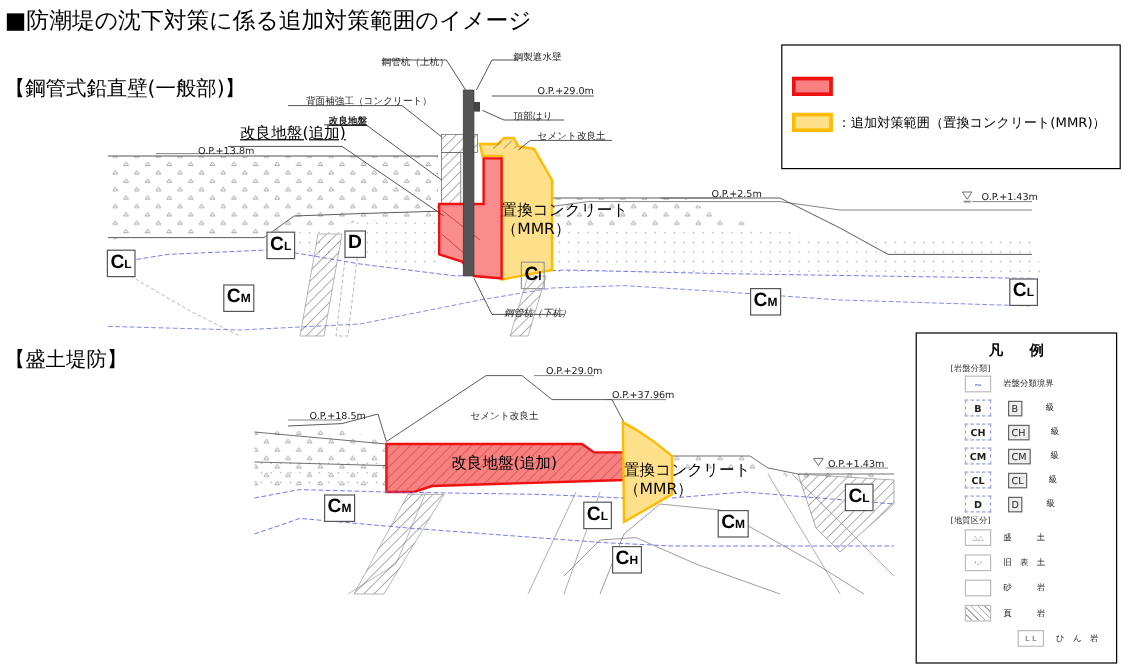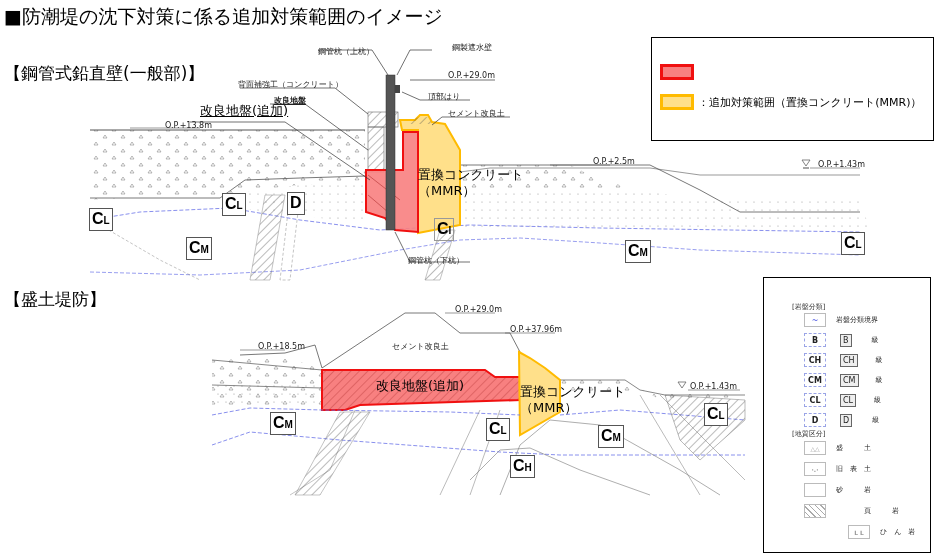--- a/index.html
+++ b/index.html
@@ -127,33 +127,33 @@
     <path d="M240 350 L285 350" stroke="#555" stroke-width="0.6"></path>
     <path d="M445 313 L495 313" stroke="#555" stroke-width="0.6"></path>
     <path d="M505 333 L555 333" stroke="#555" stroke-width="0.6"></path>
     <path d="M678 382 L686 382 L682 388 Z" fill="none" stroke="#666" stroke-width="0.8"></path>
     <path d="M688 390 L740 390" stroke="#555" stroke-width="0.6"></path>
   </g>
 </svg>
 
 <div class="abs section" style="left:4px;top:62px;">【鋼管式鉛直壁(一般部)】</div>
 <div class="abs callout" style="left:318px;top:46px;">鋼管杭（上杭）</div>
-<div class="abs callout" style="left:428px;top:42px;margin-left:24px;">鋼製遮水壁</div>
+<div class="abs callout" style="left:428px;top:42px;">鋼製遮水壁</div>
 <div class="abs callout" style="left:448px;top:71px;">O.P.+29.0m</div>
 <div class="abs callout" style="left:428px;top:91px;">頂部はり</div>
-<div class="abs callout" style="left:238px;top:79px;">背面補強工（コンクリート）</div>
+<div class="abs callout" style="left:255px;top:79px;">背面補強工（コンクリート）</div>
 <div class="abs callout" style="left:274px;top:95px;text-decoration:underline;font-weight:bold;">改良地盤</div>
 <div class="abs big-label" style="left:200px;top:102px;text-decoration:underline;">改良地盤(追加)</div>
 <div class="abs callout" style="left:448px;top:108px;">セメント改良土</div>
 <div class="abs callout" style="left:165px;top:121px;">O.P.+13.8m</div>
 <div class="abs callout" style="left:565px;top:157px;margin-left:28px;">O.P.+2.5m</div>
 <div class="abs callout" style="left:818px;top:160px;">O.P.+1.43m</div>
 <div class="abs big-label" style="left:418px;top:166px;">置換コンクリート</div>
 <div class="abs big-label" style="left:418px;top:182px;">（MMR）</div>
-<div class="abs callout" style="left:408px;top:255px;">鋼管杭（下杭）</div>
+<div class="abs callout" style="left:420px;top:255px;font-style:italic;">鋼管杭（下杭）</div>
 
 <div class="rock" style="left:89px;top:208px;"><span>C</span><small>L</small></div>
 <div class="rock" style="left:222px;top:193px;"><span>C</span><small>L</small></div>
 <div class="rock" style="left:287px;top:192px;"><span>D</span><small></small></div>
 <div class="rock" style="left:186px;top:237px;"><span>C</span><small>M</small></div>
 <div class="rock" style="left:434px;top:218px;background:transparent;border-color:#999;"><span>C</span><small>l</small></div>
 <div class="rock" style="left:625px;top:240px;"><span>C</span><small>M</small></div>
 <div class="rock" style="left:841px;top:232px;"><span>C</span><small>L</small></div>
 
 <div class="abs section" style="left:4px;top:288px;">【盛土堤防】</div>
@@ -176,20 +176,21 @@
   <div class="legend-row" style="top:26px;">
     <span class="swatch sw-red"></span>
   </div>
   <div class="legend-row" style="top:56px;">
     <span class="swatch sw-yel"></span>
     <span>：追加対策範囲（置換コンクリート(MMR)）</span>
   </div>
 </div>
 
 <div class="abs key-box">
+  <div class="key-title">凡例</div>
   <div class="key-cat" style="top:24px;">[岩盤分類]</div>
   <div class="key-row" style="top:34px;">
     <span class="k-sw k-sw-g" style="color:#6b74e8;">~</span>
     <span style="margin-left:10px;font-family:Liberation Serif, serif;">岩盤分類境界</span>
   </div>
   <div class="key-row" style="top:54px;">
     <span class="k-sw">B</span>
     <span class="k-in" style="margin-left:14px;">B</span>
     <span style="margin-left:20px;">級</span>
   </div>
@@ -219,21 +220,21 @@
     <span style="margin-left:10px;white-space:pre;">盛　　　土</span>
   </div>
   <div class="key-row" style="top:183px;">
     <span class="k-sw k-sw-g" style="color:#999;font-size:6px;">·.·</span>
     <span style="margin-left:10px;white-space:pre;">旧　表　土</span>
   </div>
   <div class="key-row" style="top:204px;">
     <span class="k-sw k-sw-g"></span>
     <span style="margin-left:10px;white-space:pre;">砂　　　岩</span>
   </div>
-  <div class="key-row" style="top:225px;gap:28px;">
+  <div class="key-row" style="top:225px;">
     <span class="k-sw k-sw-g" style="background:repeating-linear-gradient(45deg,#fff 0 3px,#aaa 3px 4px);"></span>
     <span style="margin-left:10px;white-space:pre;">頁　　　岩</span>
   </div>
   <div class="key-row" style="top:246px;padding-left:44px;">
     <span class="k-sw k-sw-g" style="color:#999;font-size:6px;">ᒪ ᒪ</span>
     <span style="margin-left:10px;white-space:pre;">ひ　ん　岩</span>
   </div>
 </div>
 
 </body></html>

